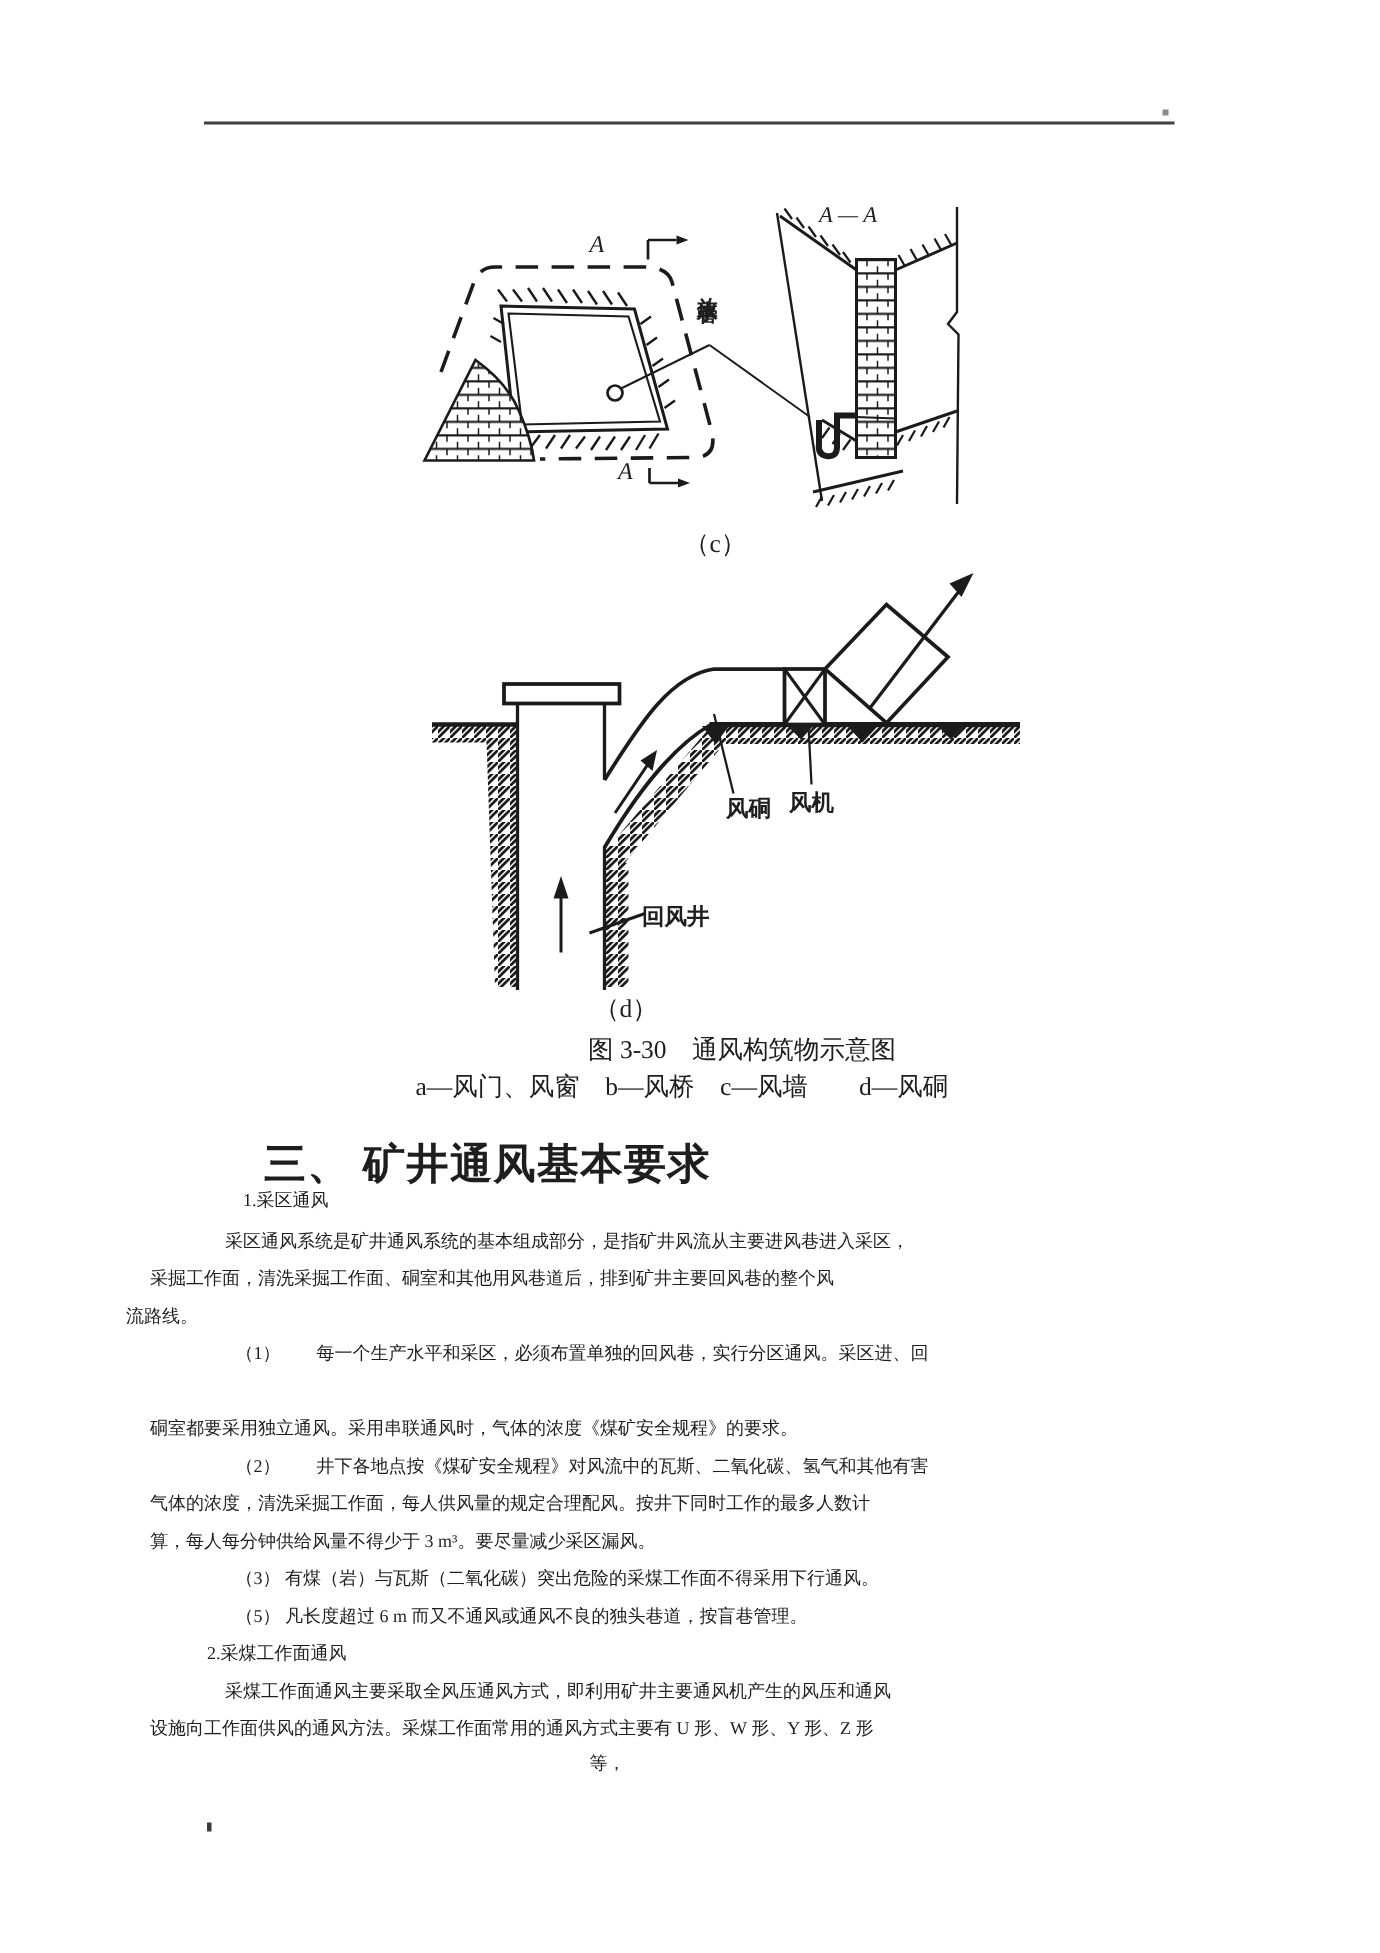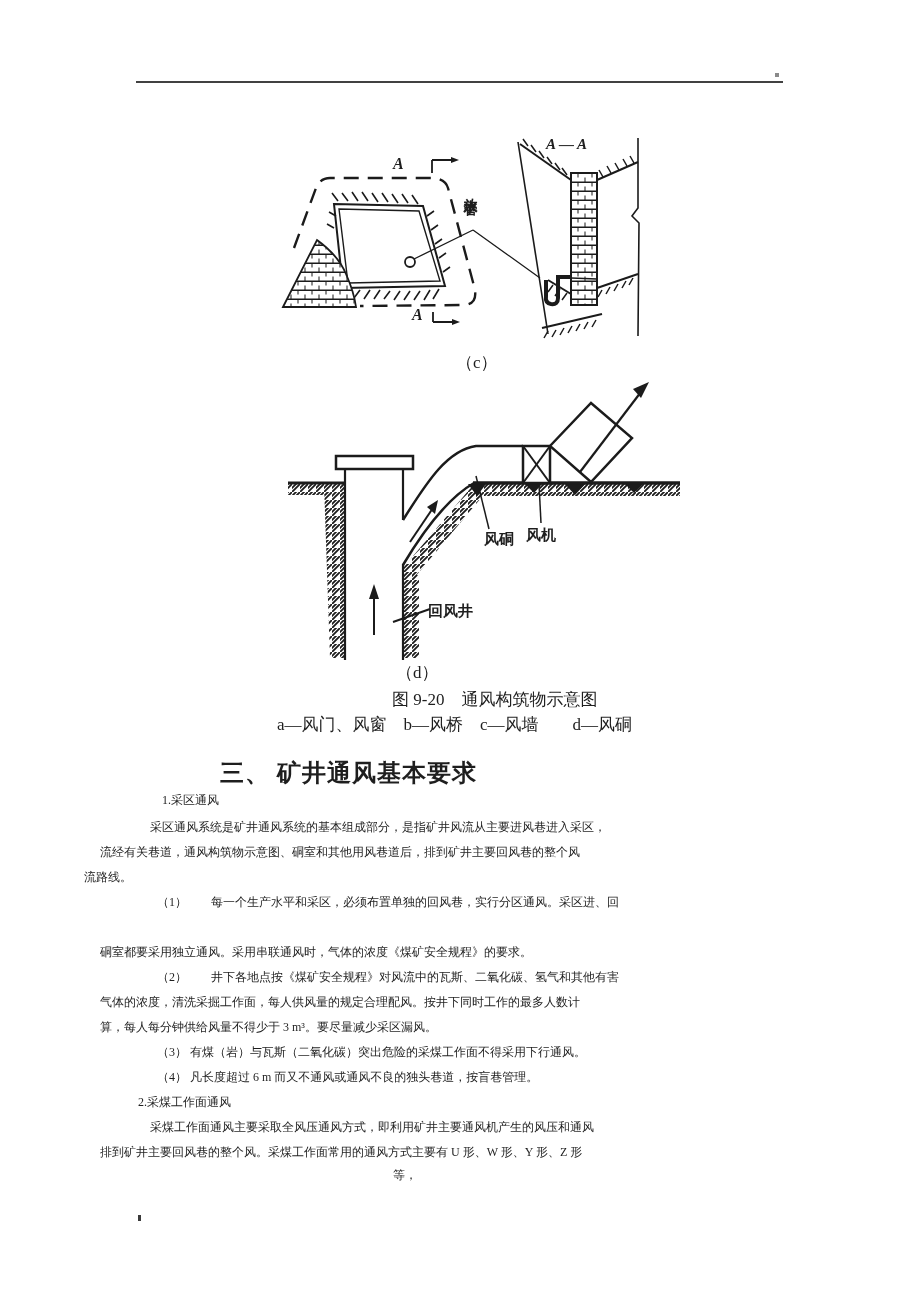--- a/index.html
+++ b/index.html
@@ -5,25 +5,25 @@
   html,body{margin:0;padding:0;background:#ffffff;}
   #page{position:relative;width:920px;height:1302px;background:#ffffff;overflow:hidden;
         font-family:"Liberation Serif","DejaVu Serif",serif;color:#1e1e1e;}
   .abs{position:absolute;white-space:nowrap;}
   #header-rule{position:absolute;left:136px;top:81px;width:647px;height:2px;background:#414141;}
   .stray{position:absolute;background:#555;}
   #stray-top{left:775px;top:73px;width:4px;height:4px;background:#8a8a8a;}
   #stray-bottom{left:138px;top:1215px;width:3px;height:6px;background:#3a3a3a;}
   .fig-label{font-size:17px;}
   .diag-label{font-size:15px;font-weight:700;}
-  .serif-it{font-style:italic;font-weight:700;font-size:16px;}
+  .serif-it{font-style:italic;font-weight:400;font-size:16px;}
   #drain-label{writing-mode:vertical-rl;text-orientation:upright;font-size:14px;font-weight:700;
                letter-spacing:2px;line-height:16px;}
   #caption,#legend{font-size:17px;}
-  #heading{font-size:24px;font-weight:700;letter-spacing:1px;margin-left:44px;}
+  #heading{font-size:28px;font-weight:700;letter-spacing:1px;}
   .bodyline{font-size:12px;line-height:25px;height:25px;}
   svg{position:absolute;}
   svg *{vector-effect:none;}
 </style>
 </head>
 <body>
 
 <div id="page">
 
   <div id="header-rule"></div>
@@ -128,34 +128,34 @@
     <line x1="216" y1="104" x2="229" y2="157" stroke="#1b1b1b" stroke-width="1.5"></line>
     <line x1="279" y1="112" x2="281" y2="151" stroke="#1b1b1b" stroke-width="1.5"></line>
     <line x1="133" y1="250" x2="170" y2="237" stroke="#1b1b1b" stroke-width="2"></line>
   </svg>
 
   <div class="abs diag-label" style="left:484px;top:530px">风硐</div>
   <div class="abs diag-label" style="left:526px;top:526px">风机</div>
   <div class="abs diag-label" style="left:428px;top:602px">回风井</div>
   <div class="abs fig-label" style="left:396px;top:661px">（d）</div>
 
-  <div class="abs" id="caption" style="left:392px;top:688px">图 9-20　通风构筑物示意图</div>
+  <div class="abs" id="caption" style="left:392px;top:688px">图 3-30　通风构筑物示意图</div>
   <div class="abs" id="legend" style="left:277px;top:713px">a—风门、风窗　b—风桥　c—风墙　　d—风硐</div>
 
   <div class="abs" id="heading" style="left:176px;top:757px">三、 矿井通风基本要求</div>
 
   <div class="abs bodyline" style="left:162px;top:788px">1.采区通风</div>
   <div class="abs bodyline" style="left:150px;top:815px">采区通风系统是矿井通风系统的基本组成部分，是指矿井风流从主要进风巷进入采区，</div>
-  <div class="abs bodyline" style="left:100px;top:840px">流经有关巷道，通风构筑物示意图、硐室和其他用风巷道后，排到矿井主要回风巷的整个风</div>
+  <div class="abs bodyline" style="left:100px;top:840px">采掘工作面，清洗采掘工作面、硐室和其他用风巷道后，排到矿井主要回风巷的整个风</div>
   <div class="abs bodyline" style="left:84px;top:865px">流路线。</div>
   <div class="abs bodyline" style="left:157px;top:890px">（1）　　每一个生产水平和采区，必须布置单独的回风巷，实行分区通风。采区进、回</div>
   <div class="abs bodyline" style="left:100px;top:940px">硐室都要采用独立通风。采用串联通风时，气体的浓度《煤矿安全规程》的要求。</div>
   <div class="abs bodyline" style="left:157px;top:965px">（2）　　井下各地点按《煤矿安全规程》对风流中的瓦斯、二氧化碳、氢气和其他有害</div>
   <div class="abs bodyline" style="left:100px;top:990px">气体的浓度，清洗采掘工作面，每人供风量的规定合理配风。按井下同时工作的最多人数计</div>
   <div class="abs bodyline" style="left:100px;top:1015px">算，每人每分钟供给风量不得少于 3 m³。要尽量减少采区漏风。</div>
   <div class="abs bodyline" style="left:157px;top:1040px">（3） 有煤（岩）与瓦斯（二氧化碳）突出危险的采煤工作面不得采用下行通风。</div>
-  <div class="abs bodyline" style="left:157px;top:1065px">（4） 凡长度超过 6 m 而又不通风或通风不良的独头巷道，按盲巷管理。</div>
+  <div class="abs bodyline" style="left:157px;top:1065px">（5） 凡长度超过 6 m 而又不通风或通风不良的独头巷道，按盲巷管理。</div>
   <div class="abs bodyline" style="left:138px;top:1090px">2.采煤工作面通风</div>
   <div class="abs bodyline" style="left:150px;top:1115px">采煤工作面通风主要采取全风压通风方式，即利用矿井主要通风机产生的风压和通风</div>
-  <div class="abs bodyline" style="left:100px;top:1140px">排到矿井主要回风巷的整个风。采煤工作面常用的通风方式主要有 U 形、W 形、Y 形、Z 形</div>
+  <div class="abs bodyline" style="left:100px;top:1140px">设施向工作面供风的通风方法。采煤工作面常用的通风方式主要有 U 形、W 形、Y 形、Z 形</div>
   <div class="abs bodyline" style="left:393px;top:1163px">等，</div>
 
 </div>
 
 </body></html>

